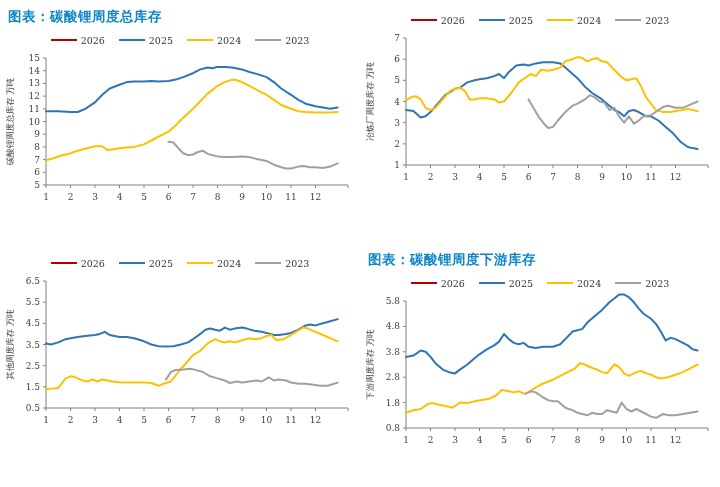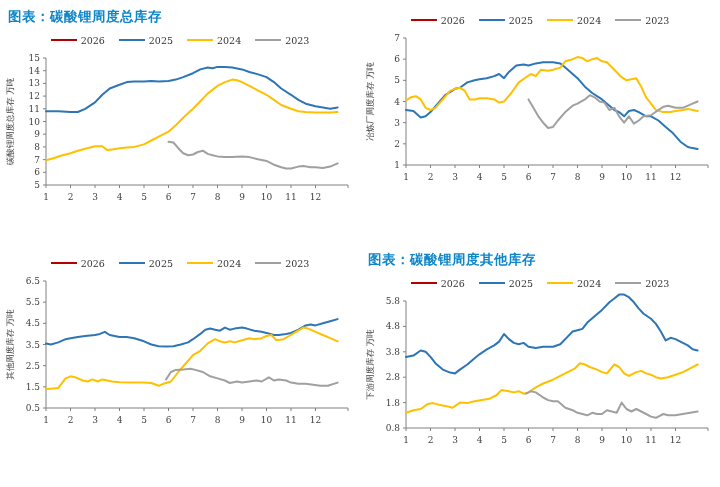--- a/index.html
+++ b/index.html
@@ -230,21 +230,21 @@
           <text x="315.5" y="151" text-anchor="middle" class="tick-text">12</text>
           <line x1="348" y1="136" x2="348" y2="139" stroke="#808080" stroke-width="1"></line>
           <text transform="translate(13 72.5) rotate(-90)" text-anchor="middle" class="ylab">其他周度库存 万吨</text>
           <polyline points="46.0,71.4 50.9,72.5 58.3,70.4 65.6,67.2 70.5,66.2 77.8,65.1 85.2,64.0 95.0,63.0 99.9,61.9 104.8,59.8 109.7,63.0 114.6,64.0 119.5,65.1 126.8,65.1 134.2,66.2 144.0,69.3 151.3,72.5 158.7,74.2 166.1,74.6 173.4,74.2 180.8,72.5 188.1,70.4 193.0,67.2 200.3,61.9 205.3,57.7 210.2,56.6 215.1,57.7 219.9,58.7 224.9,55.6 229.8,57.7 234.6,56.6 242.0,55.6 246.9,56.6 254.3,58.7 261.6,59.8 266.5,60.9 273.9,63.0 278.8,63.0 286.1,61.9 291.0,60.9 298.4,57.7 305.7,53.4 310.6,52.4 315.5,53.4 322.9,51.3 330.2,49.2 337.6,47.1" fill="none" stroke="#2e75b6" stroke-width="2" stroke-linejoin="round" stroke-linecap="round"></polyline>
           <polyline points="46.0,117.0 53.4,116.5 58.3,115.9 65.6,106.4 70.5,104.3 75.4,105.3 82.8,108.5 87.7,109.5 92.5,107.4 97.5,109.5 102.3,107.4 107.3,108.5 112.2,109.5 119.5,110.2 131.8,110.6 144.0,110.6 151.3,111.0 158.7,113.8 163.6,111.7 170.9,109.5 178.3,100.0 185.7,91.5 193.0,83.1 200.3,78.8 207.7,71.4 215.1,67.2 219.9,69.3 224.9,70.4 229.8,69.3 234.6,70.4 242.0,68.3 249.4,66.2 254.3,67.2 261.6,66.2 266.5,64.0 271.4,63.0 276.3,68.3 283.6,67.2 291.0,63.0 295.9,59.8 303.3,55.6 308.1,56.6 315.5,59.8 322.9,63.0 330.2,66.2 337.6,69.3" fill="none" stroke="#ffc000" stroke-width="2" stroke-linejoin="round" stroke-linecap="round"></polyline>
           <polyline points="166.1,107.4 170.9,100.0 175.8,97.9 183.2,97.5 190.6,96.8 195.4,97.9 202.8,100.0 210.2,104.3 217.5,106.4 224.9,108.5 229.8,111.0 237.1,109.5 242.0,110.6 249.4,109.5 256.7,108.5 261.6,109.5 268.9,105.3 273.9,108.5 278.8,107.4 286.1,108.5 291.0,110.6 298.4,111.7 305.7,111.7 313.1,112.7 320.4,113.8 327.8,113.8 337.6,110.6" fill="none" stroke="#a0a0a0" stroke-width="2" stroke-linejoin="round" stroke-linecap="round"></polyline>
         </svg>
       </div>
   </section>
   <section class="panel">
-    <h3 class="chart-title">图表：碳酸锂周度其他库存</h3>
+    <h3 class="chart-title">图表：碳酸锂周度下游库存</h3>
     <div class="legend">
         <span class="legend-item">
           <span class="legend-swatch" style="background: rgb(179, 0, 0);"></span>
           <span class="legend-label">2026</span>
         </span>
         <span class="legend-item">
           <span class="legend-swatch" style="background: rgb(46, 117, 182);"></span>
           <span class="legend-label">2025</span>
         </span>
         <span class="legend-item">

